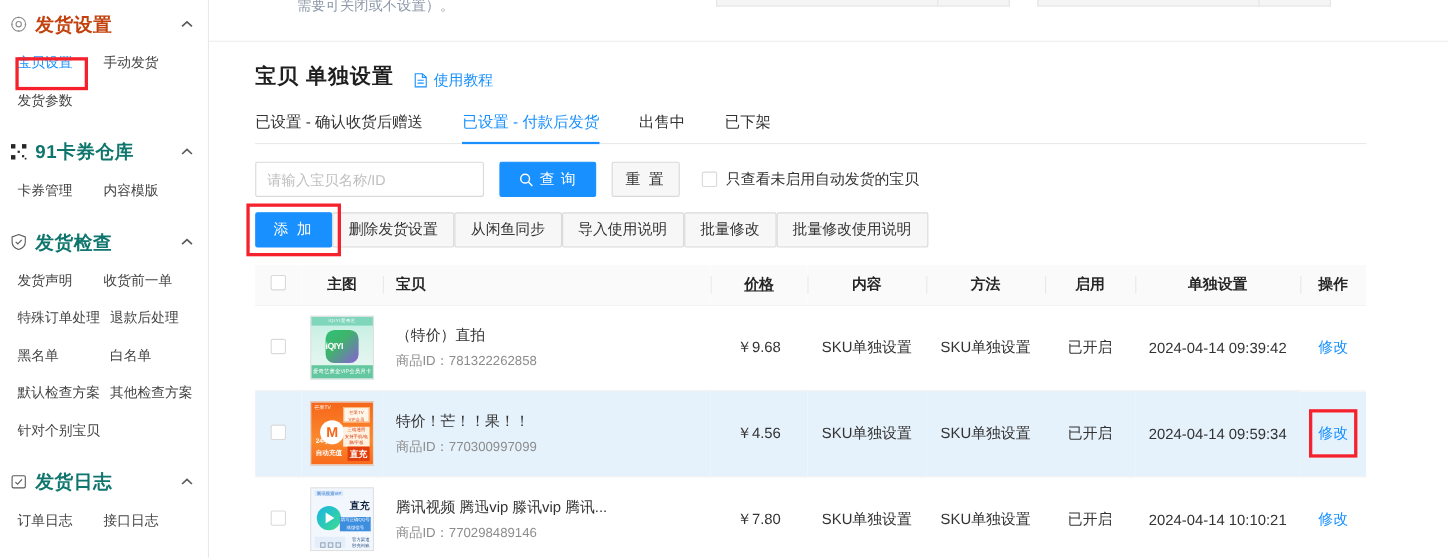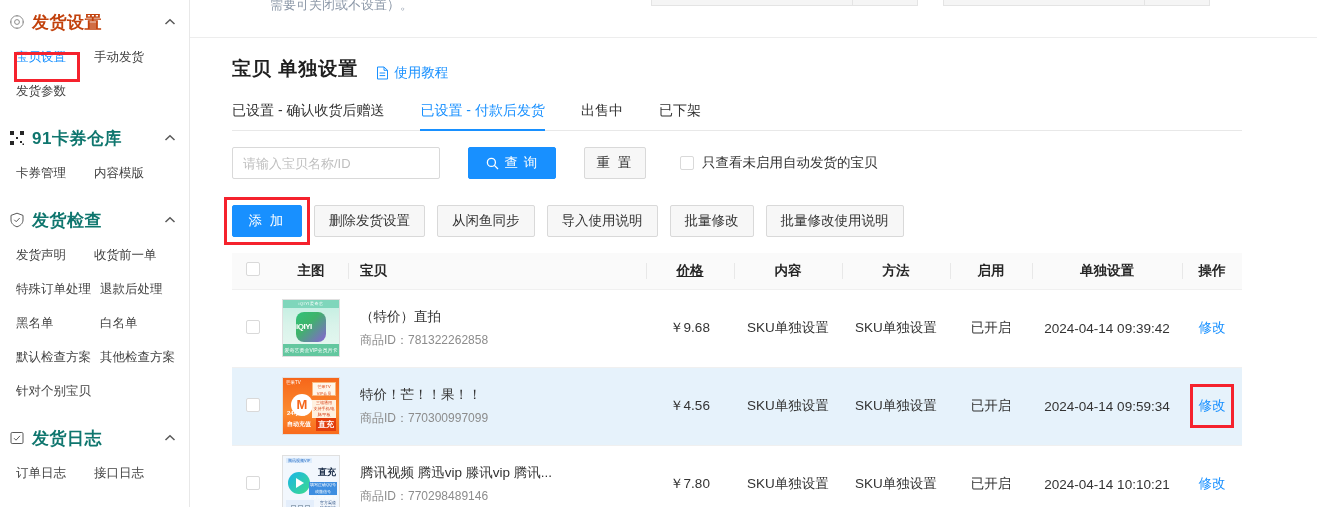--- a/index.html
+++ b/index.html
@@ -139,21 +139,20 @@
   .tab.active { color: #1890ff; }
   .tab.active::after {
     content: ""; position: absolute;
     left: 0; right: 0; bottom: -1px;
     height: 2px; background: #1890ff;
   }
 
   .filter-row {
     display: flex; align-items: center;
     margin-top: 16px;
-    gap: 14px;
   }
   .search-input {
     width: 208px; height: 32px;
     border: 1px solid #d9d9d9;
     border-radius: 2px;
     padding: 0 10px;
     font-size: 13px;
     color: #333;
     font-family: inherit;
     outline: none;
@@ -195,22 +194,21 @@
     width: 14px; height: 14px;
     border: 1px solid #d9d9d9;
     border-radius: 2px;
     background: #fff;
     margin-right: 8px;
     flex: 0 0 14px;
   }
 
   .action-row {
     display: flex; align-items: center;
-    margin-top: 26px;
-    gap: 12px;
+    margin-top: 14px;
     position: relative;
   }
   .btn-add { width: 70px; padding: 0; letter-spacing: 2px; }
 
   
   .tbl { width: 1010px; margin-top: 16px; border-collapse: collapse; table-layout: fixed; }
   .tbl thead th {
     background: #fafafa;
     font-size: 13.5px;
     font-weight: bold;

